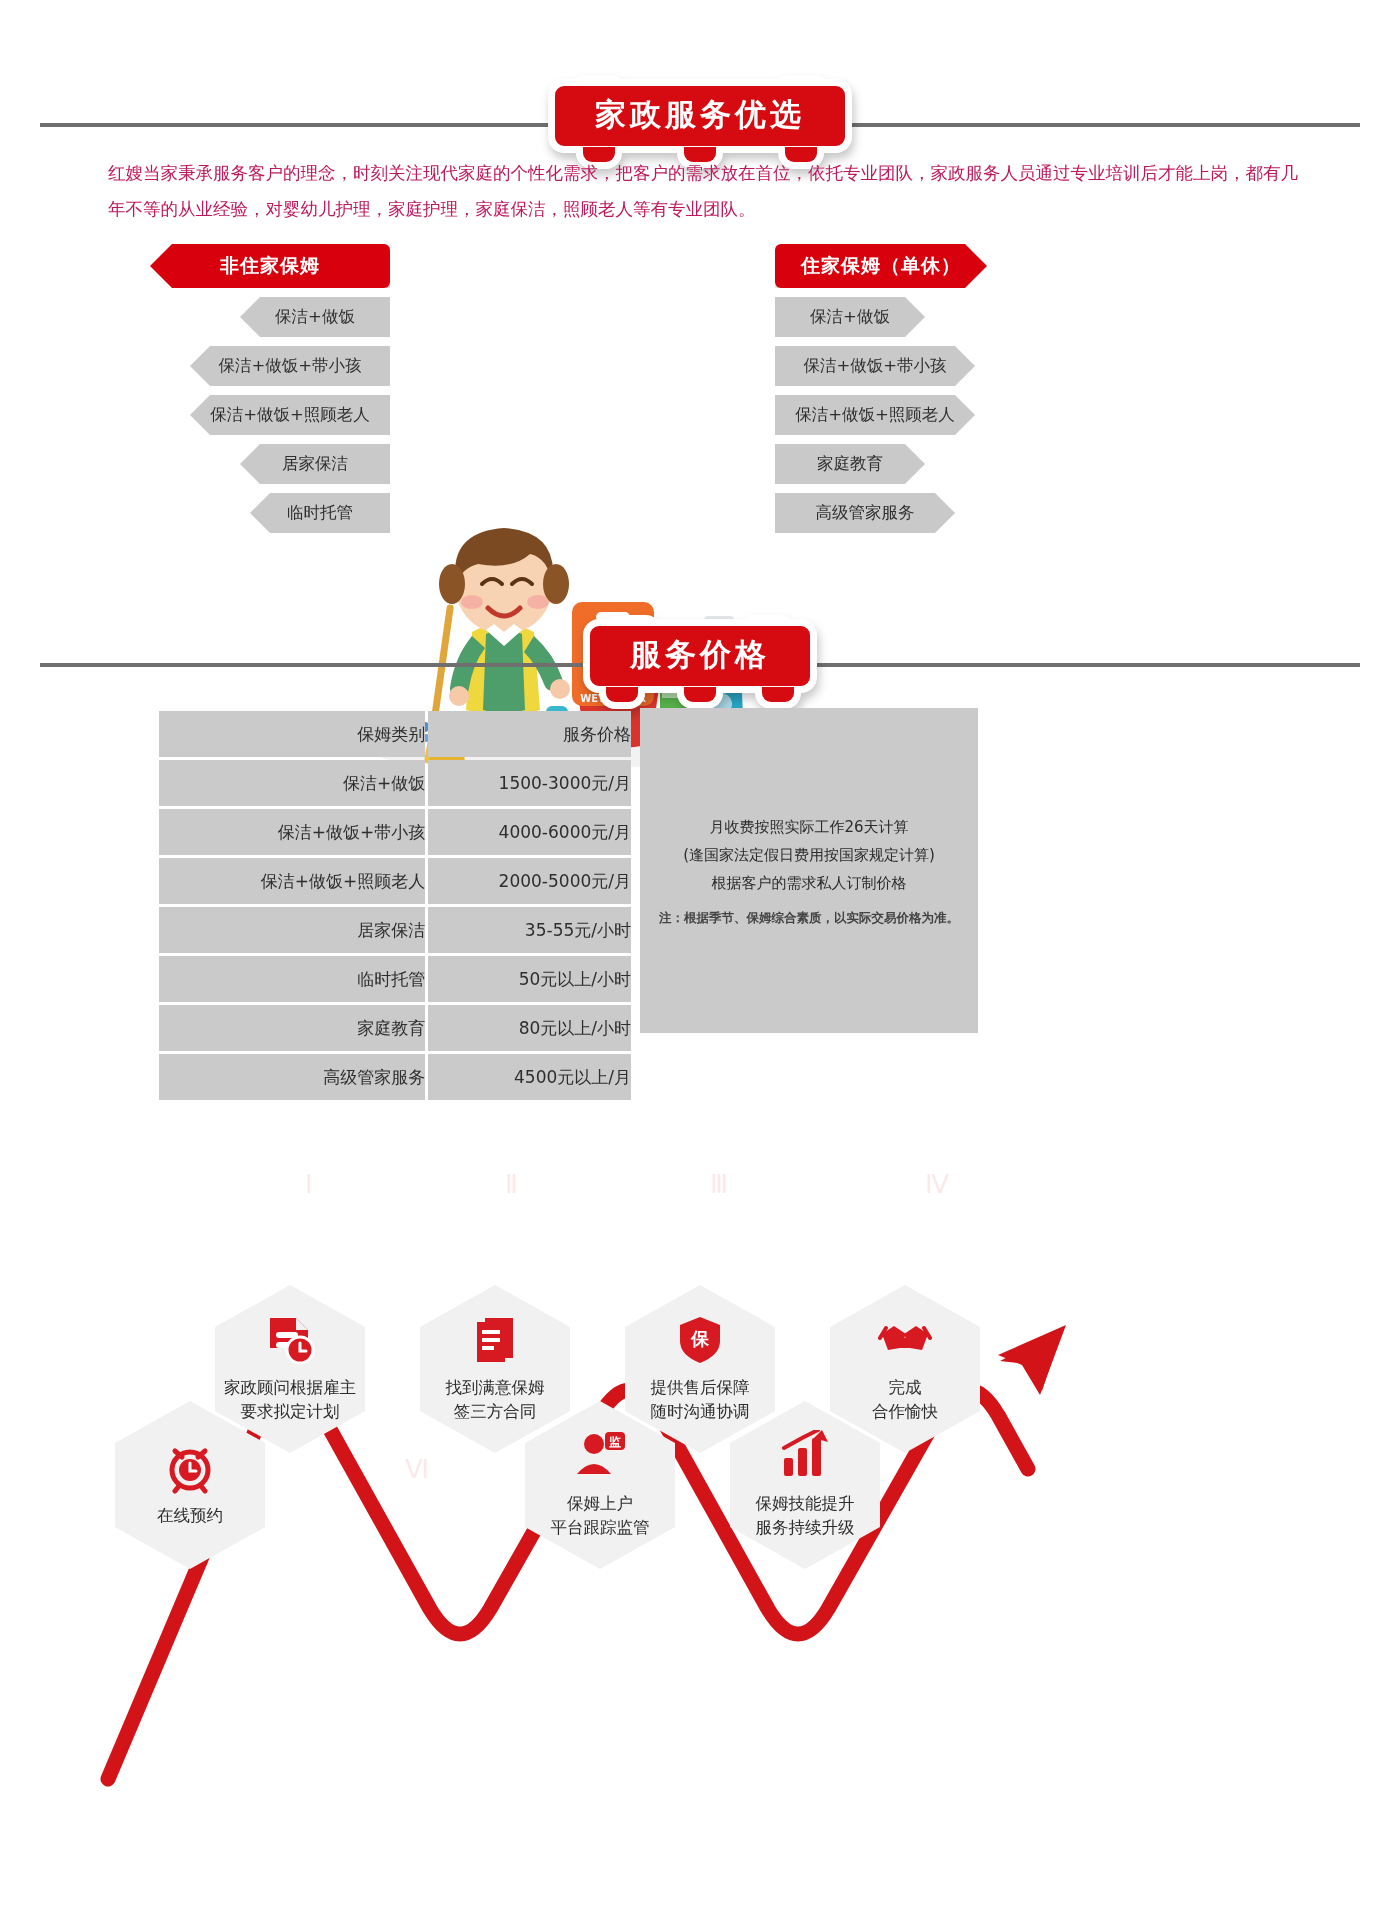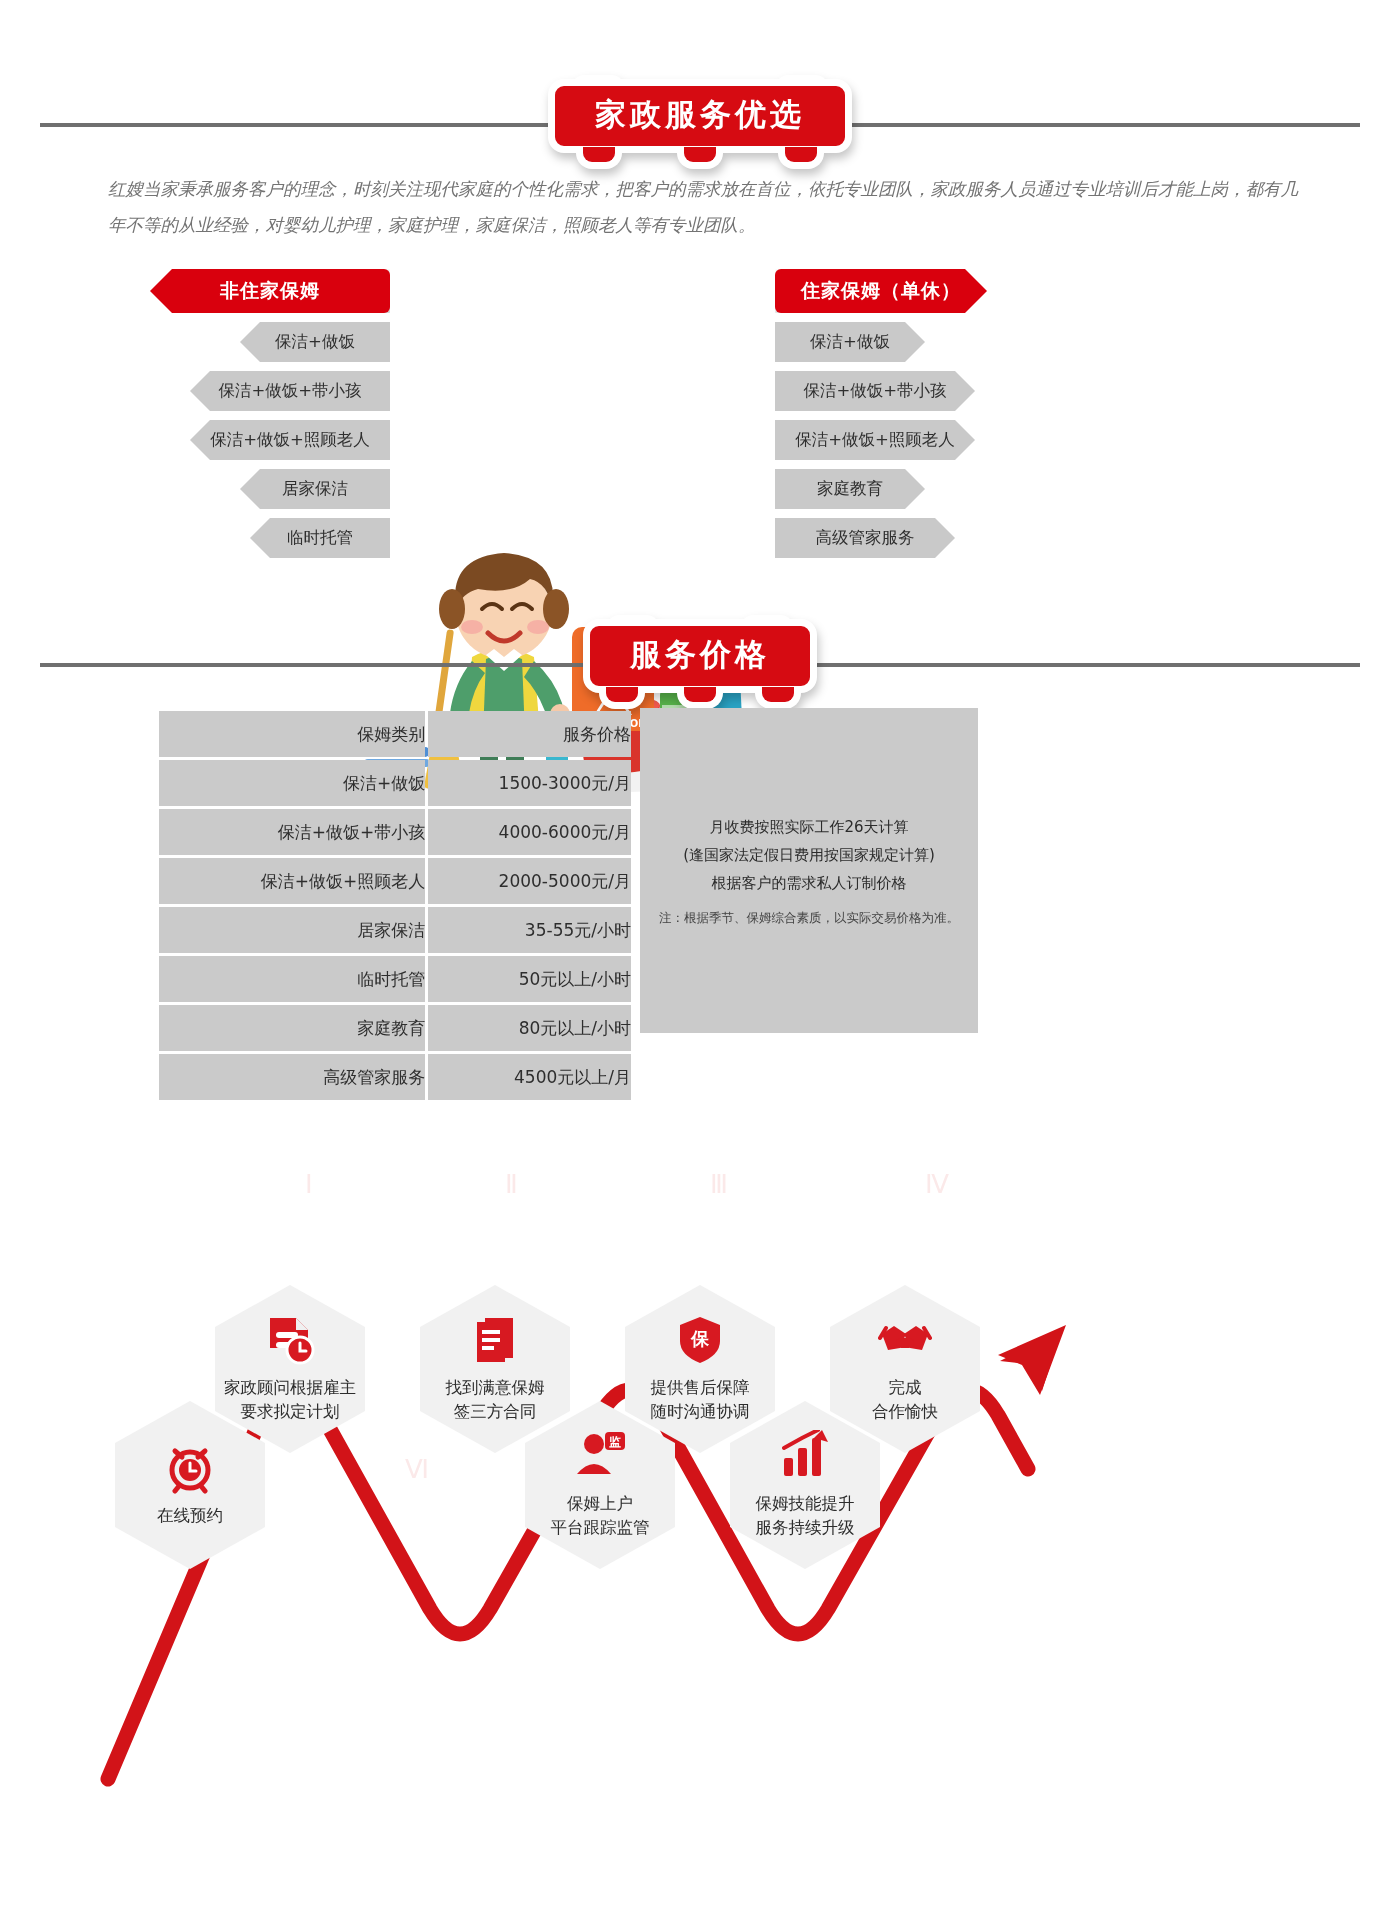--- a/index.html
+++ b/index.html
@@ -57,29 +57,28 @@
   }
   .banner-lobes i {
     display: block; width: 46px; height: 22px;
     background: #d60b12;
     border: 7px solid #fff; border-top: none;
     border-radius: 0 0 16px 16px;
   }
 
   
   .intro {
-    position: absolute; left: 108px; top: 148px; width: 1190px;
-    font-size: 17.5px; line-height: 2.05; color: #737373;
+    position: absolute; left: 108px; top: 132px; width: 1190px;
+    font-size: 17.5px; line-height: 2.05; color: #be185d;
     text-align: justify;
     font-family: "DejaVu Sans", sans-serif;
-    font-style: italic;
-  }
-
-  
-  .cols { position: absolute; left: 0; top: 245px; width: 1400px; height: 300px; }
+  }
+
+  
+  .cols { position: absolute; left: 0; top: 220px; width: 1400px; height: 300px; }
 
   .col { position: absolute; width: 240px; }
   .col.left  { left: 150px; }
   .col.right { left: 775px; }
 
   .chead {
     position: relative; height: 44px; color: #fff;
     font-size: 19px; font-weight: bold; letter-spacing: 1px;
     display: flex; align-items: center; justify-content: center;
     background: #d9000d;
@@ -124,21 +123,21 @@
   }
   table.price td.cat { width: 270px; }
   table.price td.prc { width: 205px; }
   .note-panel {
     position: absolute; left: 484px; top: 0; width: 338px; height: 325px;
     background: #cacaca;
     display: flex; flex-direction: column; align-items: center; justify-content: center;
     font-family: "DejaVu Sans", sans-serif;
   }
   .note-panel .nl { font-size: 15px; color: #2b2b2b; line-height: 1.85; }
-  .note-panel .nsmall { font-size: 12.5px; color: #444; margin-top: 12px; }
+  .note-panel .nsmall { font-size: 12.5px; color: #444; margin-top: 12px; font-weight: bold; }
 
   
   .flow { position: absolute; left: 0; top: 1155px; width: 1400px; height: 700px; }
   .romans { position: absolute; left: 0; top: 0; width: 1400px; height: 360px; pointer-events:none; }
   .romans span {
     position: absolute; color: #fbe9e9; font-size: 26px;
     font-family: "Liberation Serif", serif;
   }
   .flow-svg { position: absolute; left: 0; top: 0; }
 

